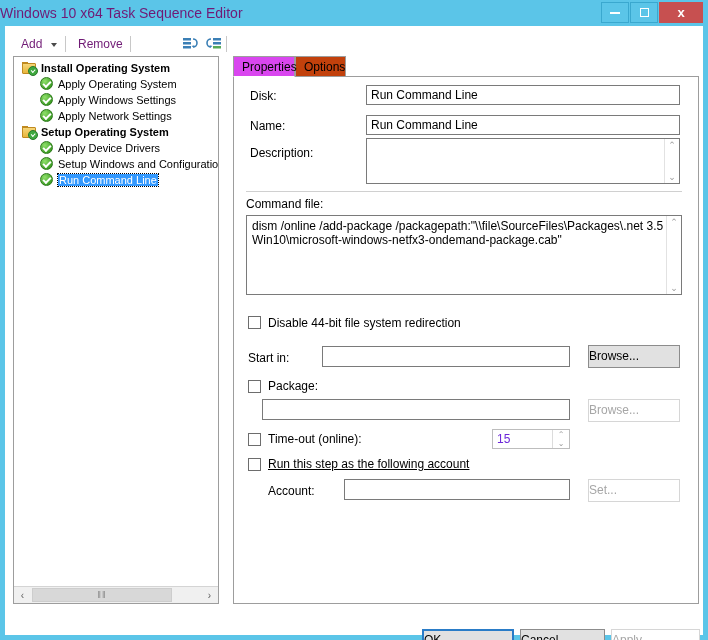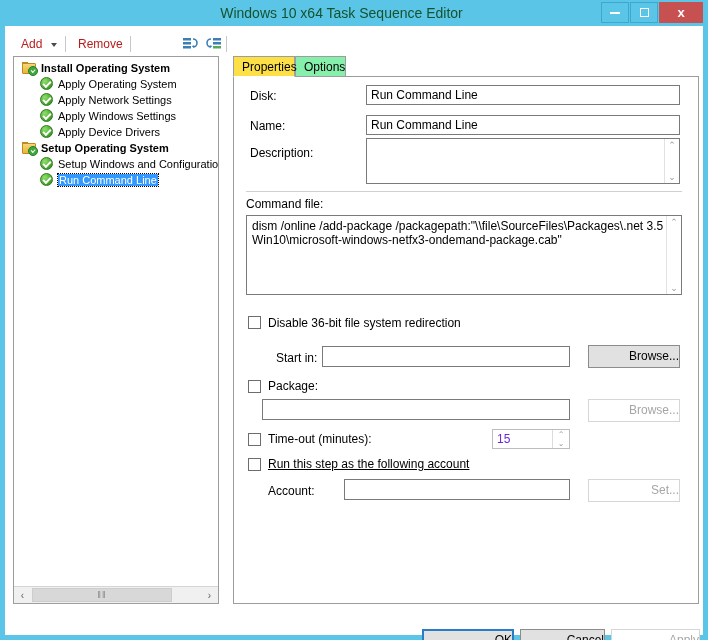--- a/index.html
+++ b/index.html
@@ -20,23 +20,22 @@
     background: #5bc5e8;
     box-sizing: border-box;
   }
   #titlebar {
     position: absolute; left: 0; top: 0;
     width: 708px; height: 26px;
   }
   #title-text {
     position: absolute; left: 0; top: 0;
     width: 683px; line-height: 26px;
-    text-align: center;
     font-size: 14px;
-    color: #14532d;
+    color: #701a75;
     font-family: "Liberation Sans", sans-serif;
   }
   .win-btn {
     position: absolute; top: 2px;
     width: 28px; height: 21px;
     border: 1px solid #3aa8cf;
     box-sizing: border-box;
     display: flex; align-items: center; justify-content: center;
     color: #fff;
     font-size: 11px;
@@ -57,21 +56,21 @@
   }
 
   
   #left-toolbar {
     position: absolute; left: 8px; top: 6px;
     width: 212px; height: 24px;
   }
   .tb-item {
     position: absolute; top: 2px;
     height: 20px; line-height: 20px;
-    font-size: 12px; color: #b91c1c;
+    font-size: 12px; color: #701a75;
     padding: 0 4px;
     white-space: nowrap;
   }
   #tb-add { left: 4px; }
   #tb-add-caret {
     position:absolute; left: 38px; top: 11px;
     width:0;height:0;border-left:3.5px solid transparent;border-right:3.5px solid transparent;
     border-top:4px solid #4a4a4a;
   }
   .tb-sep {
@@ -171,23 +170,23 @@
   
   #tabstrip {
     position: absolute; left: 228px; top: 30px;
     width: 466px; height: 21px;
   }
   .tab {
     position: absolute; top: 0; height: 21px; line-height: 21px;
     padding: 0 8px; font-size: 12px;
     border: 1px solid #9d9d9d;
     box-sizing: border-box;
-    background: #86efac;
-  }
-  .tab.active { background: #fde047; border-bottom-color: #ffffff; z-index: 2; }
+    background: #c2410c;
+  }
+  .tab.active { background: #d946ef; border-bottom-color: #ffffff; z-index: 2; }
   #tab-properties { left: 0; width: 62px; }
   #tab-options { left: 62px; width: 51px; }
 
   #tabpanel {
     position: absolute; left: 228px; top: 50px;
     width: 466px; height: 528px;
     border: 1px solid #9d9d9d;
     background: #fff;
     box-sizing: border-box;
   }
@@ -229,21 +228,21 @@
   .cb-label { position: absolute; font-size: 12px; }
 
   
   .btn {
     position: absolute; box-sizing: border-box;
     border: 1px solid #8c8c8c;
     background: #e1e1e1;
     font-family: "Liberation Sans", sans-serif;
     font-size: 12px;
     color: #000;
-    text-align: right;
+    text-align: left;
     line-height: 21px;
     height: 23px;
   }
   .btn.disabled { color: #a6a6a6; background: #ffffff; border-color: #d6d6d6; }
   .btn.default { border: 2px solid #2a7cc7; background: #e1e1e1; line-height: 19px; }
 
   
   #spin-box {
     position: absolute; left: 487px; top: 403px;
     width: 78px; height: 20px;
@@ -311,24 +310,24 @@
           <path d="M7.5 11 l-2 1.6 l-1 -2.4 z" fill="#3b7fb5"></path>
         </svg>
       </div>
       <div class="tb-sep" id="sep3"></div>
     </div>
 
     <div id="tree-panel">
       <div id="tree-list" style="padding-top:3px;">
           <div class="tree-row group"><span class="ico ico-folder"><i class="f-tab"></i><i class="f-back"></i><i class="f-badge"></i></span><span class="tree-label">Install Operating System</span></div>
           <div class="tree-row child"><span class="ico ico-check"><i class="c-circ"></i><i class="c-mark"></i></span><span class="tree-label">Apply Operating System</span></div>
+          <div class="tree-row child"><span class="ico ico-check"><i class="c-circ"></i><i class="c-mark"></i></span><span class="tree-label">Apply Windows Settings</span></div>
           <div class="tree-row child"><span class="ico ico-check"><i class="c-circ"></i><i class="c-mark"></i></span><span class="tree-label">Apply Network Settings</span></div>
-          <div class="tree-row child"><span class="ico ico-check"><i class="c-circ"></i><i class="c-mark"></i></span><span class="tree-label">Apply Windows Settings</span></div>
+          <div class="tree-row group"><span class="ico ico-folder"><i class="f-tab"></i><i class="f-back"></i><i class="f-badge"></i></span><span class="tree-label">Setup Operating System</span></div>
           <div class="tree-row child"><span class="ico ico-check"><i class="c-circ"></i><i class="c-mark"></i></span><span class="tree-label">Apply Device Drivers</span></div>
-          <div class="tree-row group"><span class="ico ico-folder"><i class="f-tab"></i><i class="f-back"></i><i class="f-badge"></i></span><span class="tree-label">Setup Operating System</span></div>
           <div class="tree-row child"><span class="ico ico-check"><i class="c-circ"></i><i class="c-mark"></i></span><span class="tree-label">Setup Windows and Configuration</span></div>
           <div class="tree-row child selected"><span class="ico ico-check"><i class="c-circ"></i><i class="c-mark"></i></span><span class="tree-label">Run Command Line</span></div>
         </div>
       <div id="tree-hscroll">
         <div class="sb-arrow" id="sb-left">‹</div>
         <div id="sb-thumb">‖‖</div>
         <div class="sb-arrow" id="sb-right">›</div>
       </div>
     </div>
 
@@ -355,33 +354,33 @@
       <div class="hr" style="left:12px; top:114px; width:436px;"></div>
 
       <div class="field-label" style="left:12px; top:120px;">Command file:</div>
       <div class="textbox multiline" style="left:12px; top:138px; width:436px; height:80px;">dism /online /add-package /packagepath:"\\file\SourceFiles\Packages\.net 3.5 Win10\microsoft-windows-netfx3-ondemand-package.cab"</div>
       <div class="vscroll" style="left:432px; top:139px; width:15px; height:78px;">
         <span>⌃</span>
         <span>⌄</span>
       </div>
 
       <div class="cb" style="left:14px; top:239px;"></div>
-      <div class="cb-label" style="left:34px; top:239px;">Disable 36-bit file system redirection</div>
-
-      <div class="field-label" style="left:14px; top:274px;margin-left:28px;">Start in:</div>
+      <div class="cb-label" style="left:34px; top:239px;">Disable 44-bit file system redirection</div>
+
+      <div class="field-label" style="left:14px; top:274px;">Start in:</div>
       <div class="textbox" style="left:88px; top:269px; width:248px; height:21px;"></div>
       <div class="btn" style="left:354px; top:268px; width:92px;">Browse...</div>
 
       <div class="cb" style="left:14px; top:303px;"></div>
       <div class="cb-label" style="left:34px; top:302px;">Package:</div>
       <div class="textbox" style="left:28px; top:322px; width:308px; height:21px;"></div>
       <div class="btn disabled" style="left:354px; top:322px; width:92px;">Browse...</div>
 
       <div class="cb" style="left:14px; top:356px;"></div>
-      <div class="cb-label" style="left:34px; top:355px;">Time-out (minutes):</div>
+      <div class="cb-label" style="left:34px; top:355px;">Time-out (online):</div>
 
       <div class="cb" style="left:14px; top:381px;"></div>
       <div class="cb-label" style="left:34px; top:380px;text-decoration:underline;">Run this step as the following account</div>
 
       <div class="field-label" style="left:34px; top:407px;">Account:</div>
       <div class="textbox" style="left:110px; top:402px; width:226px; height:21px;"></div>
       <div class="btn disabled" style="left:354px; top:402px; width:92px;">Set...</div>
     </div>
 
     <div id="spin-box">

